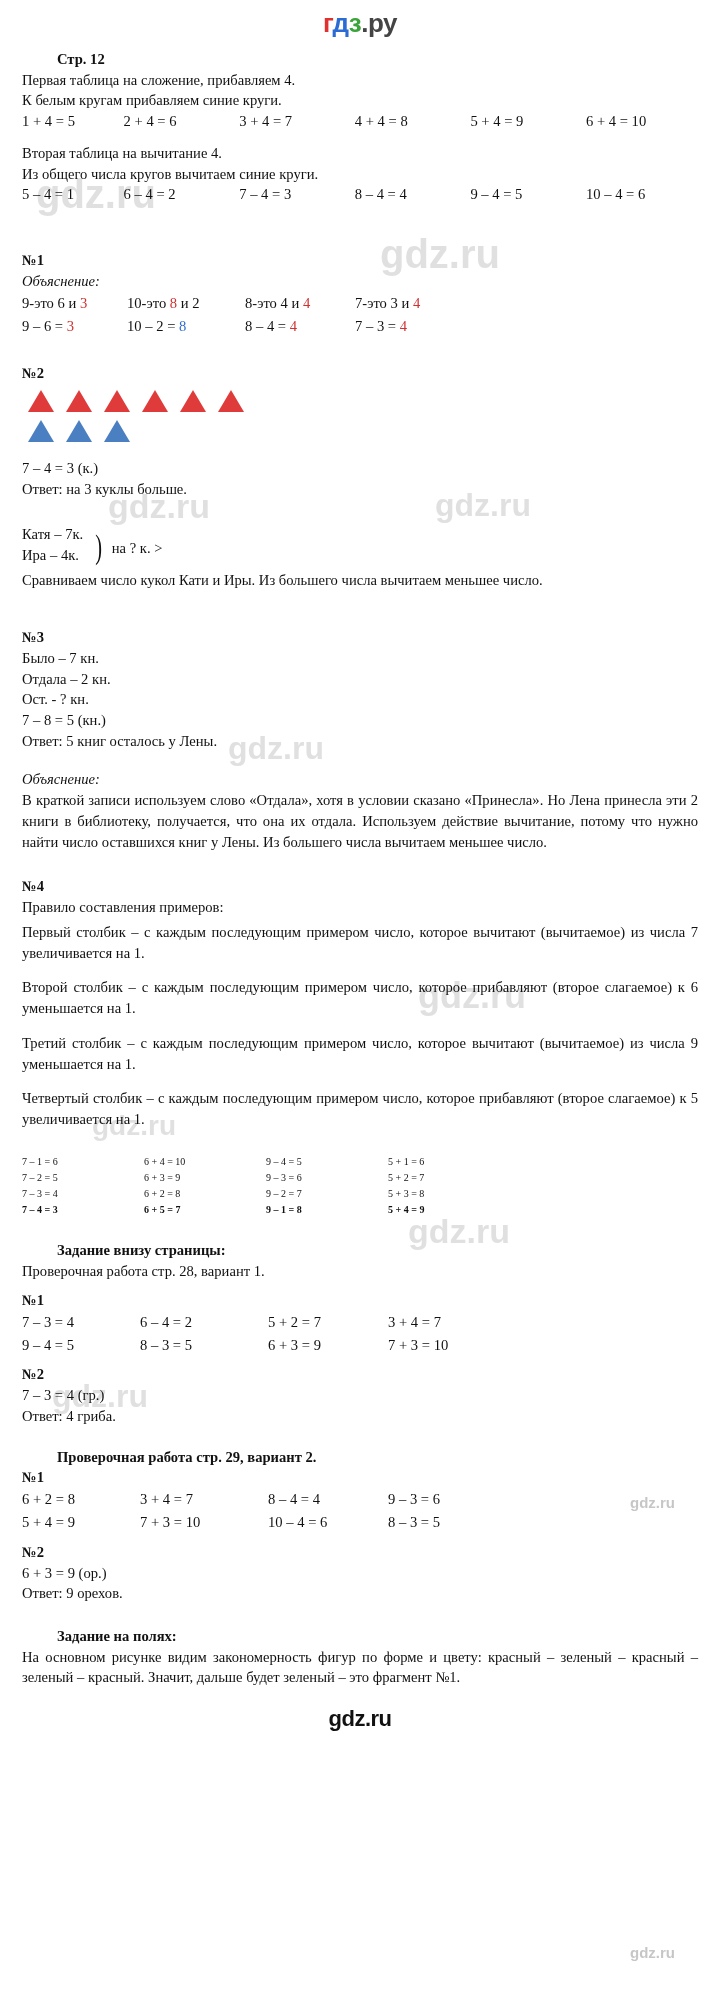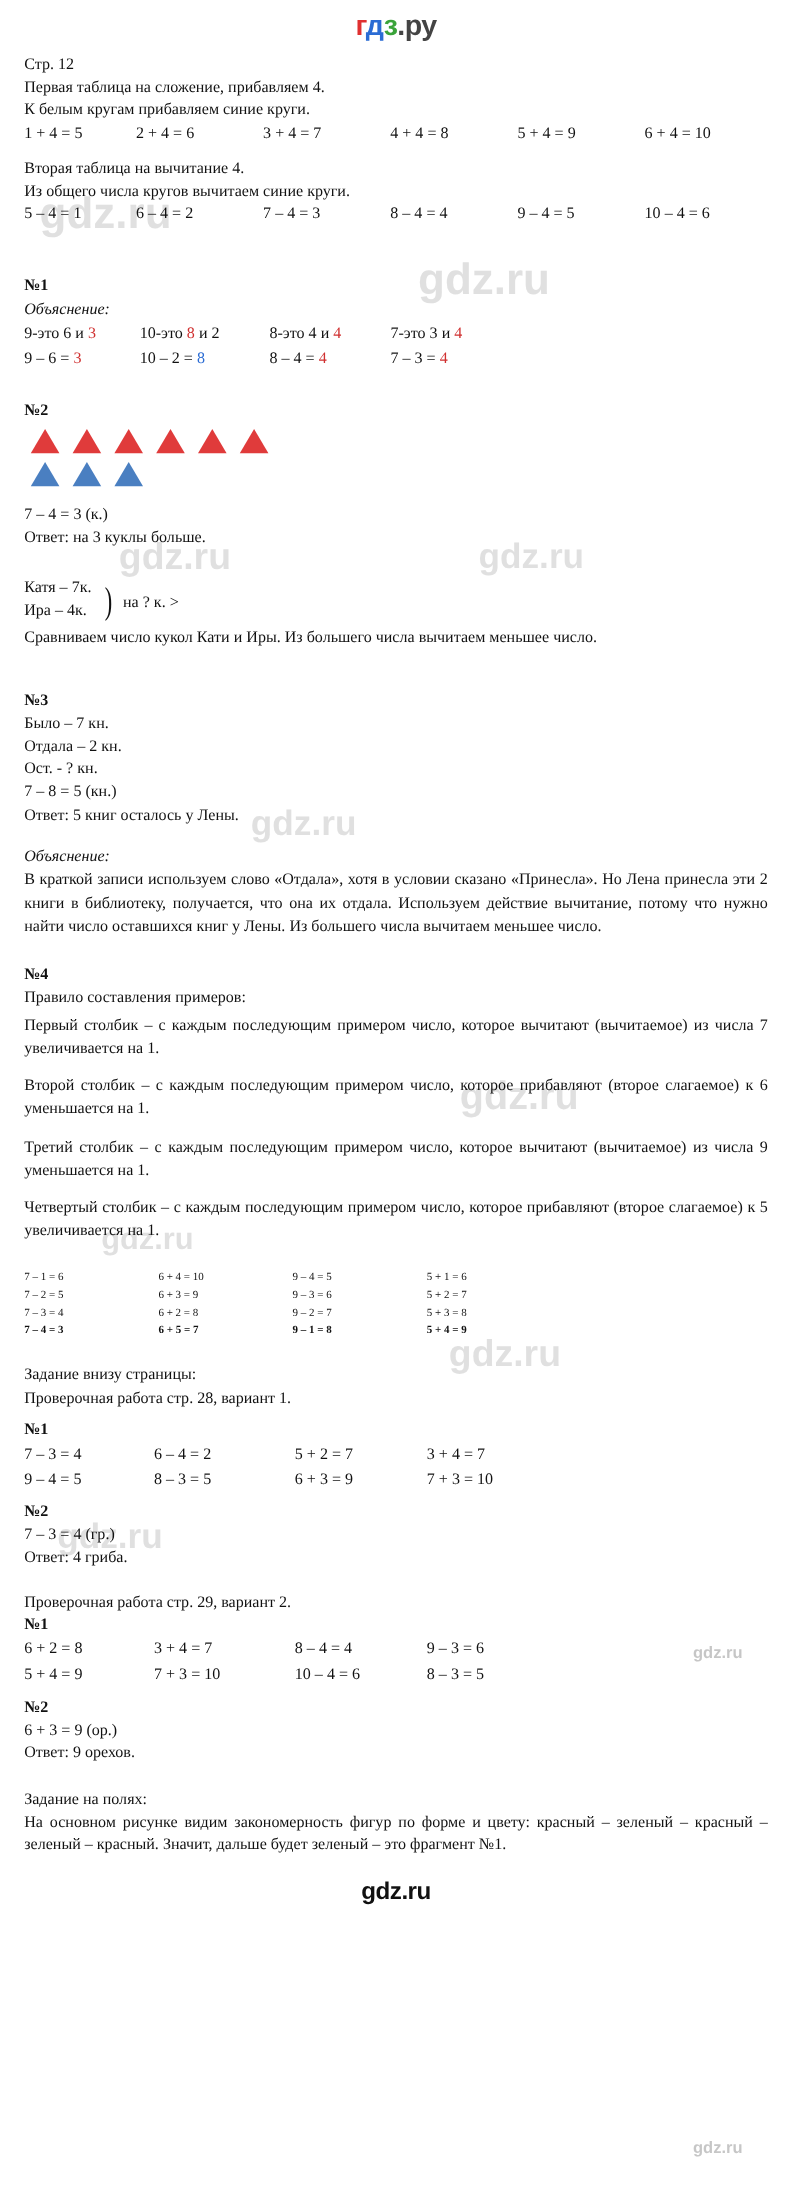--- a/index.html
+++ b/index.html
@@ -54,21 +54,21 @@
     z-index:5;
   }
   .wm.small{font-size:15px;color:#b9b9b9;opacity:.8;}
 
   
   .content{position:relative;z-index:10;}
   p{margin:0 0 0 0;font-size:14.6px;line-height:1.42;}
   .sp10{height:10px;}
   .sp14{height:14px;}
   .sp18{height:18px;}
-  .bold{font-weight:normal;}
+  .bold{font-weight:bold;margin-left:35px;}
   .ital{font-style:italic;}
   .num-head{font-weight:bold;font-size:14.6px;margin-top:12px;margin-bottom:2px;}
   .red{color:#d03030;}
   .blue{color:#2b6cd4;}
   .justify{text-align:justify;}
 
   
   .eqrow{display:flex;font-size:14.6px;line-height:1.5;justify-content:space-between;}
   .eqrow span{display:inline-block;}
   .c1{width:98px;}

